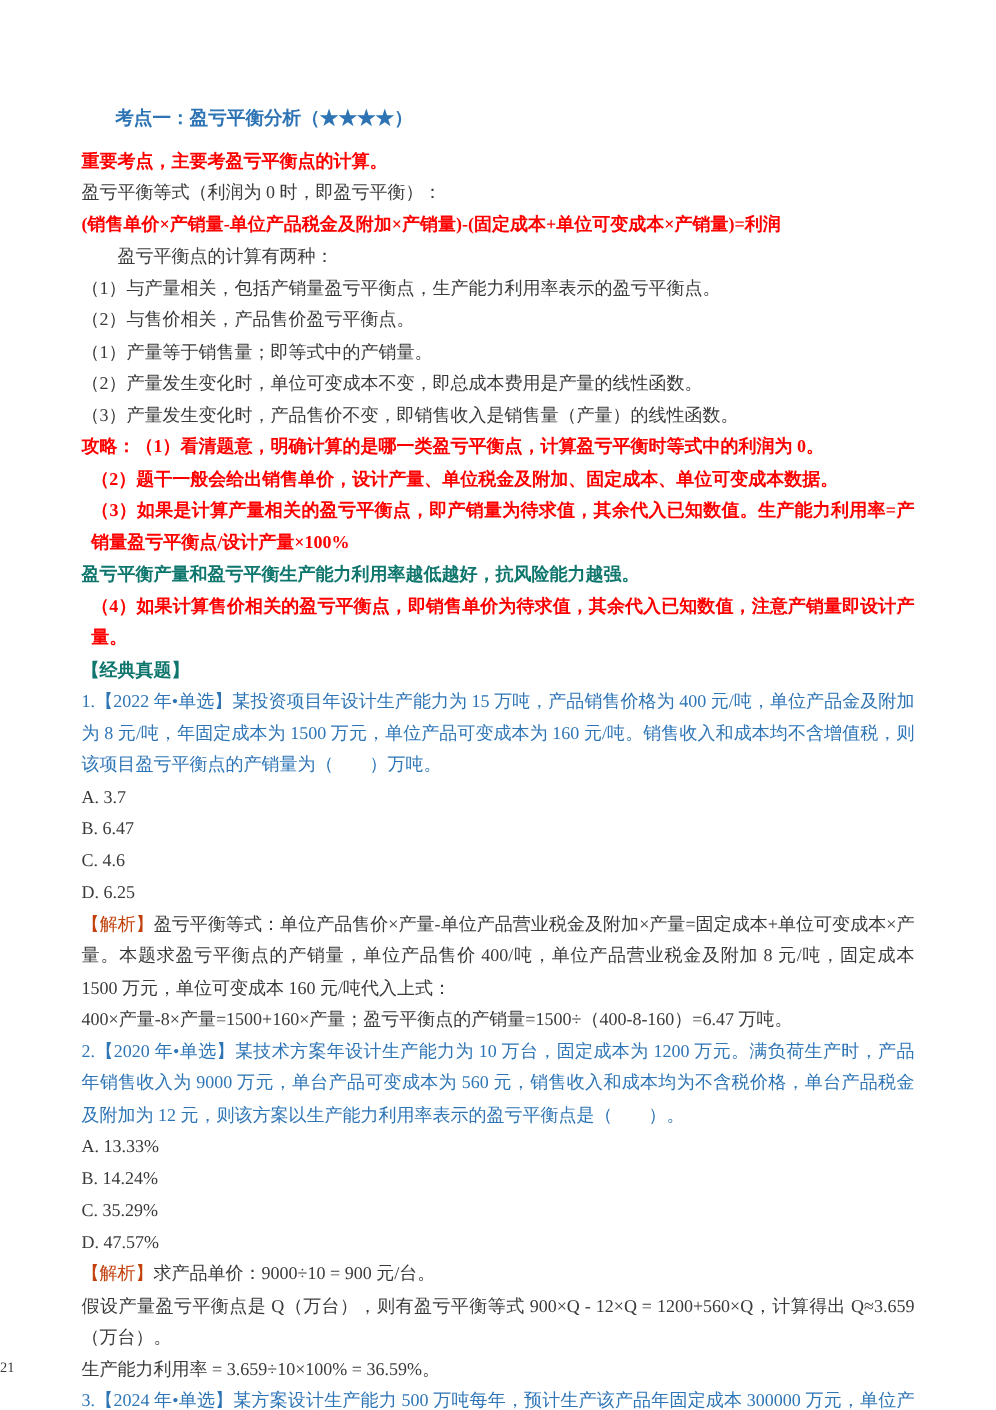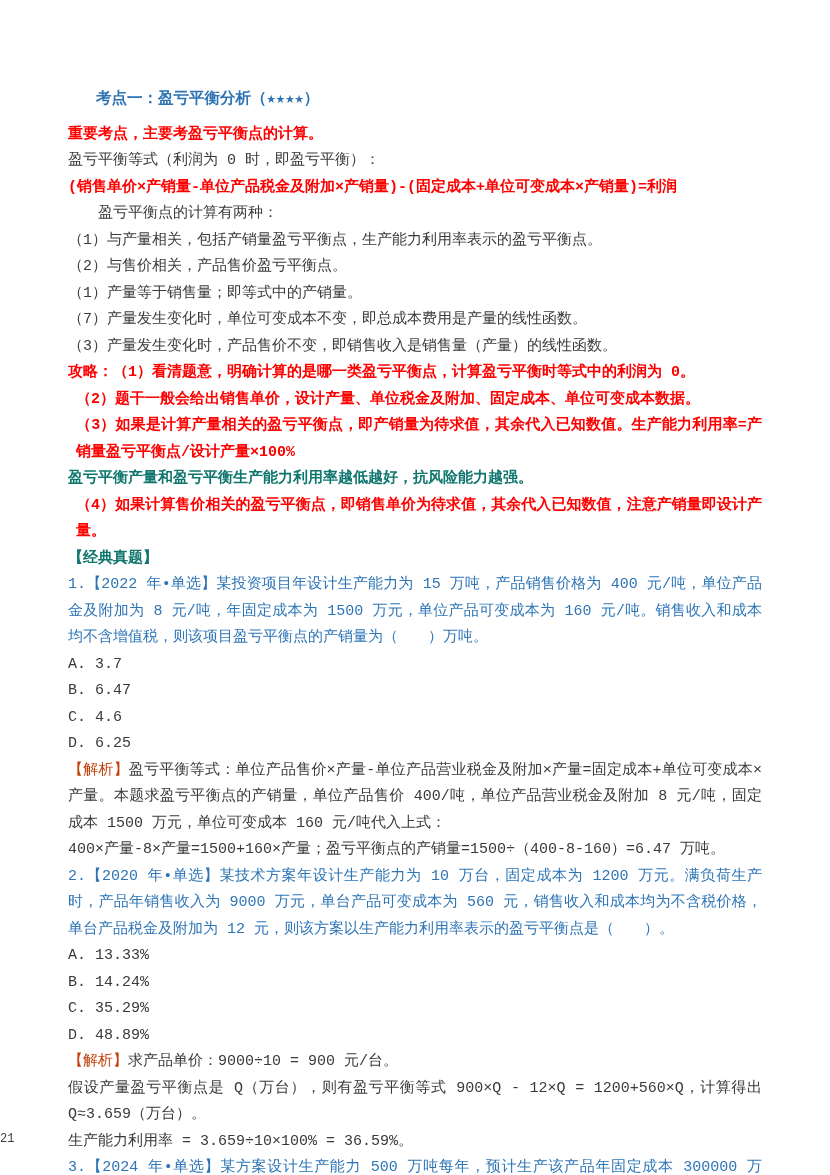--- a/index.html
+++ b/index.html
@@ -1,20 +1,20 @@
 <!DOCTYPE html>
 <html><head>
 <meta charset="utf-8">
 <style>
   html,body{margin:0;padding:0;background:#ffffff;}
   .page{
     position:relative;
     width:824px;height:1175px;
     background:#ffffff;
-    font-family:Liberation Mono, monospace;
+    font-family:Liberation Serif, serif;
     overflow:hidden;
   }
   .content{
     position:absolute;
     left:68px;top:86px;
     width:694px;
   }
   .p{
     margin:0;
     font-size:15px;
@@ -55,21 +55,21 @@
 
     <p class="p title">考点一：盈亏平衡分析（★★★★）</p>
 
     <p class="p red">重要考点，主要考盈亏平衡点的计算。</p>
     <p class="p">盈亏平衡等式（利润为 0 时，即盈亏平衡）：</p>
     <p class="p red">(销售单价×产销量-单位产品税金及附加×产销量)-(固定成本+单位可变成本×产销量)=利润</p>
     <p class="p ind2">盈亏平衡点的计算有两种：</p>
     <p class="p">（1）与产量相关，包括产销量盈亏平衡点，生产能力利用率表示的盈亏平衡点。</p>
     <p class="p">（2）与售价相关，产品售价盈亏平衡点。</p>
     <p class="p">（1）产量等于销售量；即等式中的产销量。</p>
-    <p class="p">（7）产量发生变化时，单位可变成本不变，即总成本费用是产量的线性函数。</p>
+    <p class="p">（2）产量发生变化时，单位可变成本不变，即总成本费用是产量的线性函数。</p>
     <p class="p">（3）产量发生变化时，产品售价不变，即销售收入是销售量（产量）的线性函数。</p>
 
     <p class="p red">攻略：（1）看清题意，明确计算的是哪一类盈亏平衡点，计算盈亏平衡时等式中的利润为 0。</p>
     <p class="p red ind1">（2）题干一般会给出销售单价，设计产量、单位税金及附加、固定成本、单位可变成本数据。</p>
     <p class="p red ind1">（3）如果是计算产量相关的盈亏平衡点，即产销量为待求值，其余代入已知数值。生产能力利用率=产销量盈亏平衡点/设计产量×100%</p>
     <p class="p blue-bold">盈亏平衡产量和盈亏平衡生产能力利用率越低越好，抗风险能力越强。</p>
     <p class="p red ind1">（4）如果计算售价相关的盈亏平衡点，即销售单价为待求值，其余代入已知数值，注意产销量即设计产量。</p>
 
     <p class="p blue-bold">【经典真题】</p>
 
@@ -81,21 +81,21 @@
       <span class="opt">D. 6.25</span>
     </div>
     <p class="p"><span class="analysis-label">【解析】</span><span>盈亏平衡等式：单位产品售价×产量-单位产品营业税金及附加×产量=固定成本+单位可变成本×产量。本题求盈亏平衡点的产销量，单位产品售价 400/吨，单位产品营业税金及附加 8 元/吨，固定成本 1500 万元，单位可变成本 160 元/吨代入上式：</span></p>
     <p class="p">400×产量-8×产量=1500+160×产量；盈亏平衡点的产销量=1500÷（400-8-160）=6.47 万吨。</p>
 
     <p class="p blue">2.【2020 年•单选】某技术方案年设计生产能力为 10 万台，固定成本为 1200 万元。满负荷生产时，产品年销售收入为 9000 万元，单台产品可变成本为 560 元，销售收入和成本均为不含税价格，单台产品税金及附加为 12 元，则该方案以生产能力利用率表示的盈亏平衡点是（　　）。</p>
     <div class="p options">
       <span class="opt">A. 13.33%</span>
       <span class="opt">B. 14.24%</span>
       <span class="opt">C. 35.29%</span>
-      <span class="opt">D. 48.89%</span>
+      <span class="opt">D. 47.57%</span>
     </div>
     <p class="p"><span class="analysis-label">【解析】</span><span>求产品单价：9000÷10 = 900 元/台。</span></p>
     <p class="p">假设产量盈亏平衡点是 Q（万台），则有盈亏平衡等式 900×Q - 12×Q = 1200+560×Q，计算得出 Q≈3.659（万台）。</p>
     <p class="p">生产能力利用率 = 3.659÷10×100% = 36.59%。</p>
 
     <p class="p blue">3.【2024 年•单选】某方案设计生产能力 500 万吨每年，预计生产该产品年固定成本 300000 万元，单位产品售价 1500 元每吨，单位产品可变成本 600 元每吨，单位产品税金及附加 15 元每吨以上成本及售价均不考虑增值税，该方案以产品售价表示，盈亏平衡点为（　　）元/吨。</p>
     <div class="p options">
       <span class="opt">A. 600</span>
       <span class="opt">B. 615</span>
       <span class="opt">C. 1215</span>

